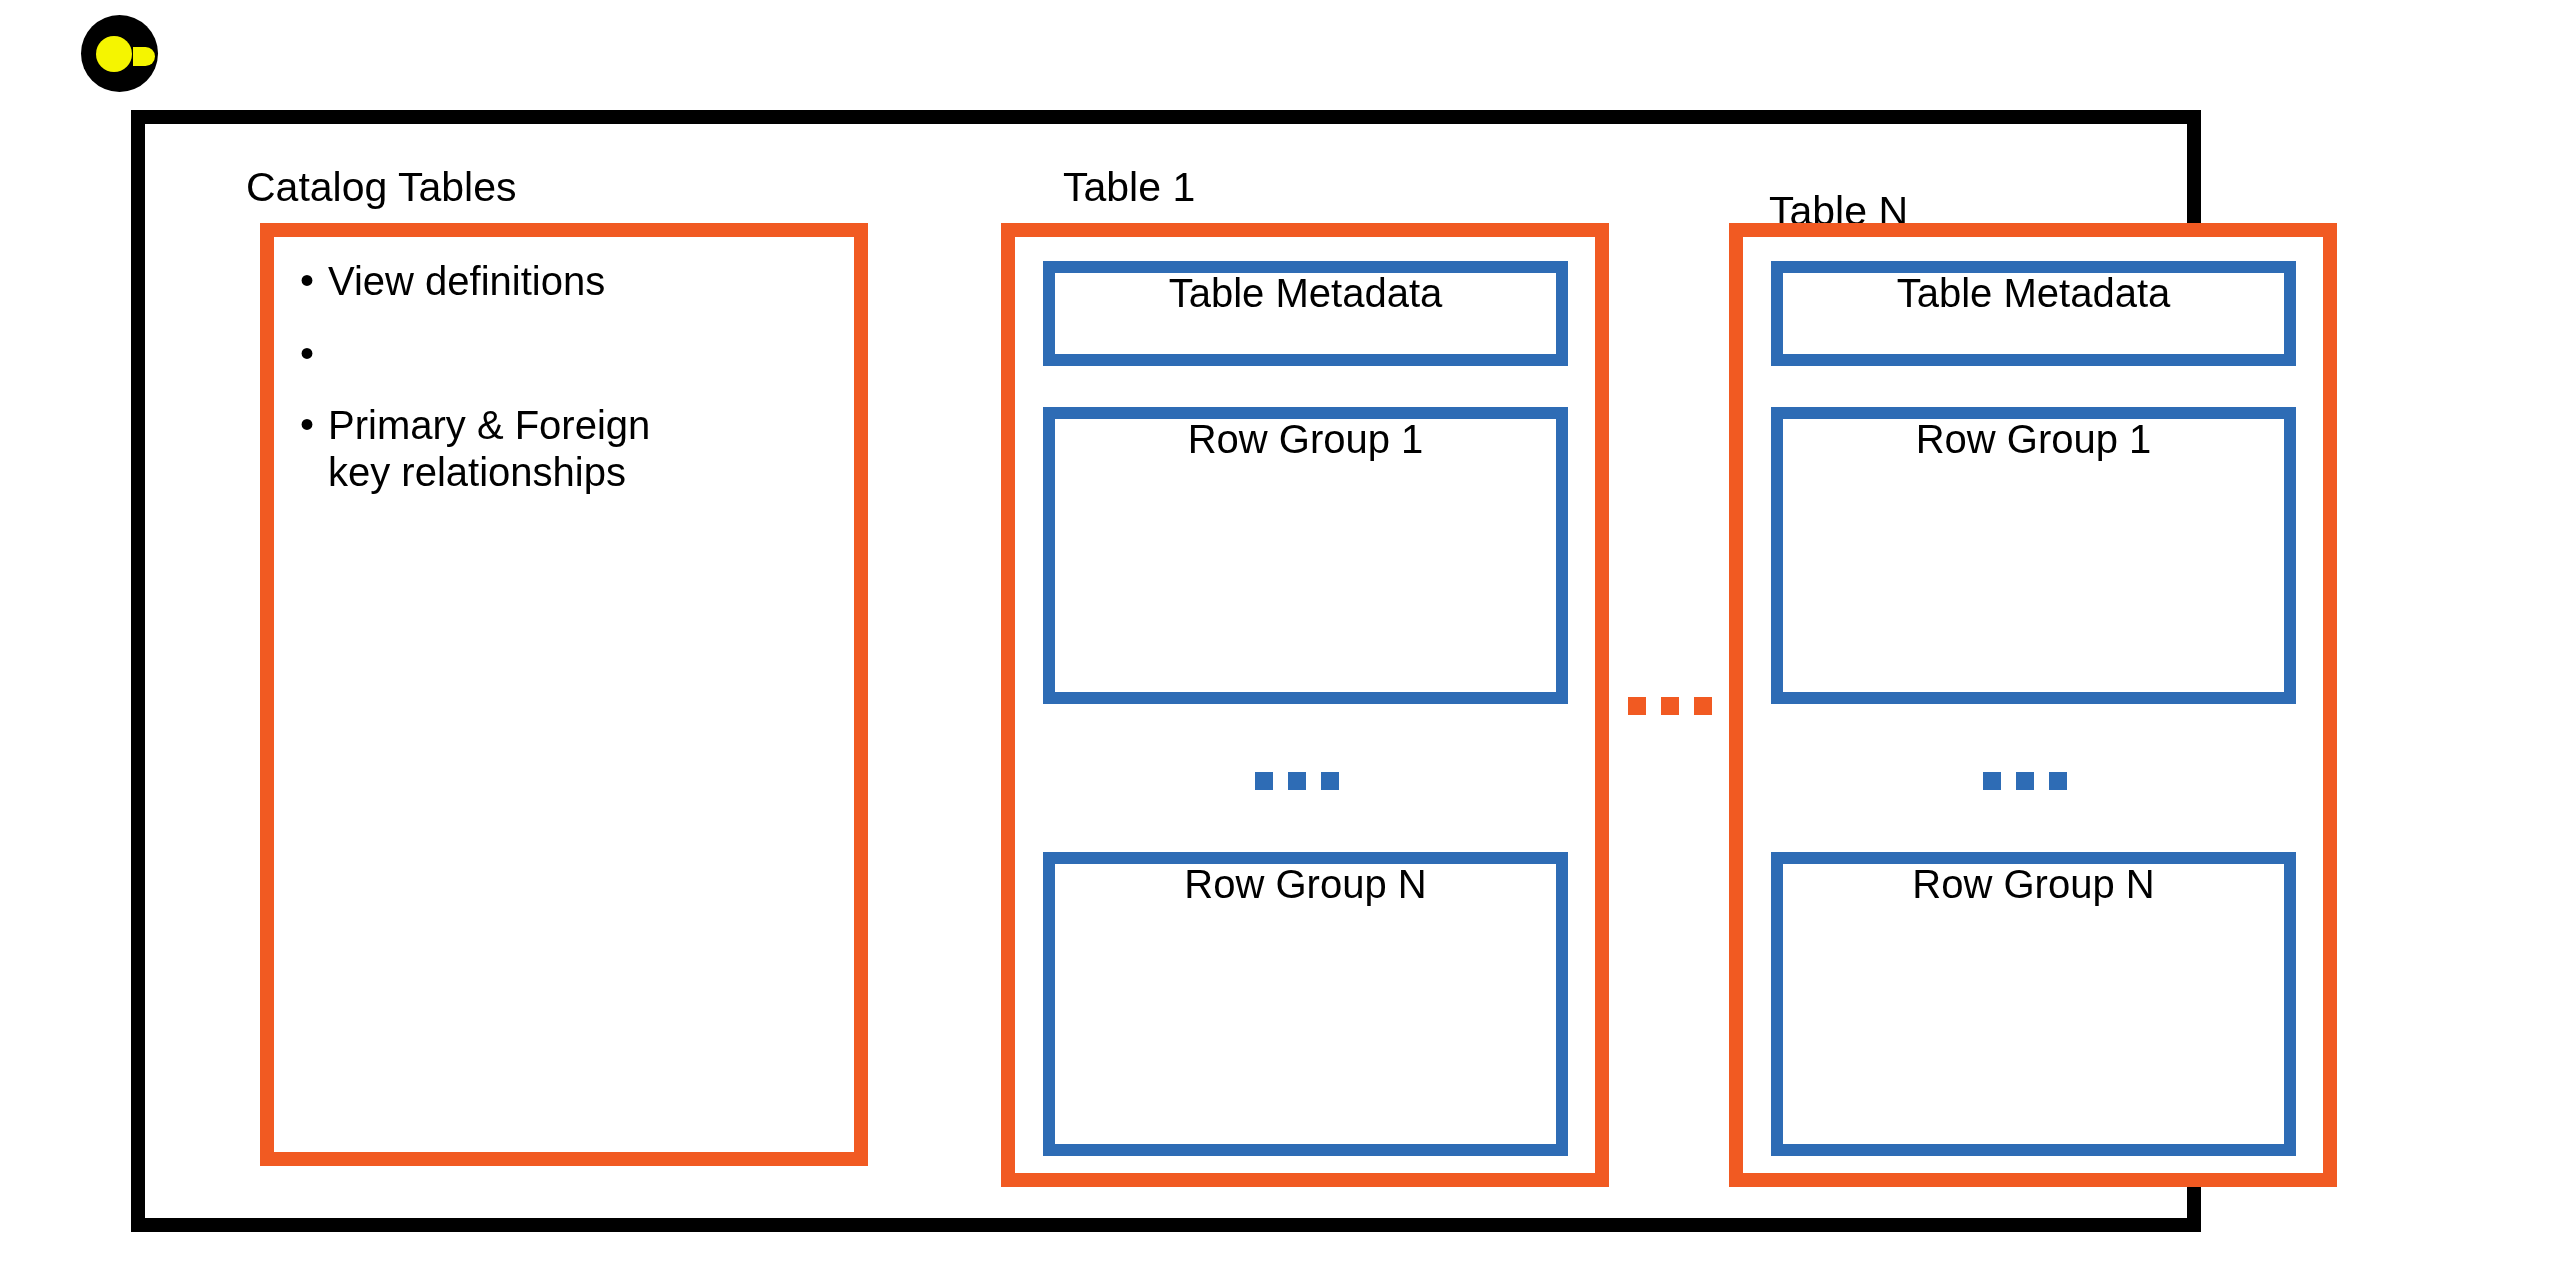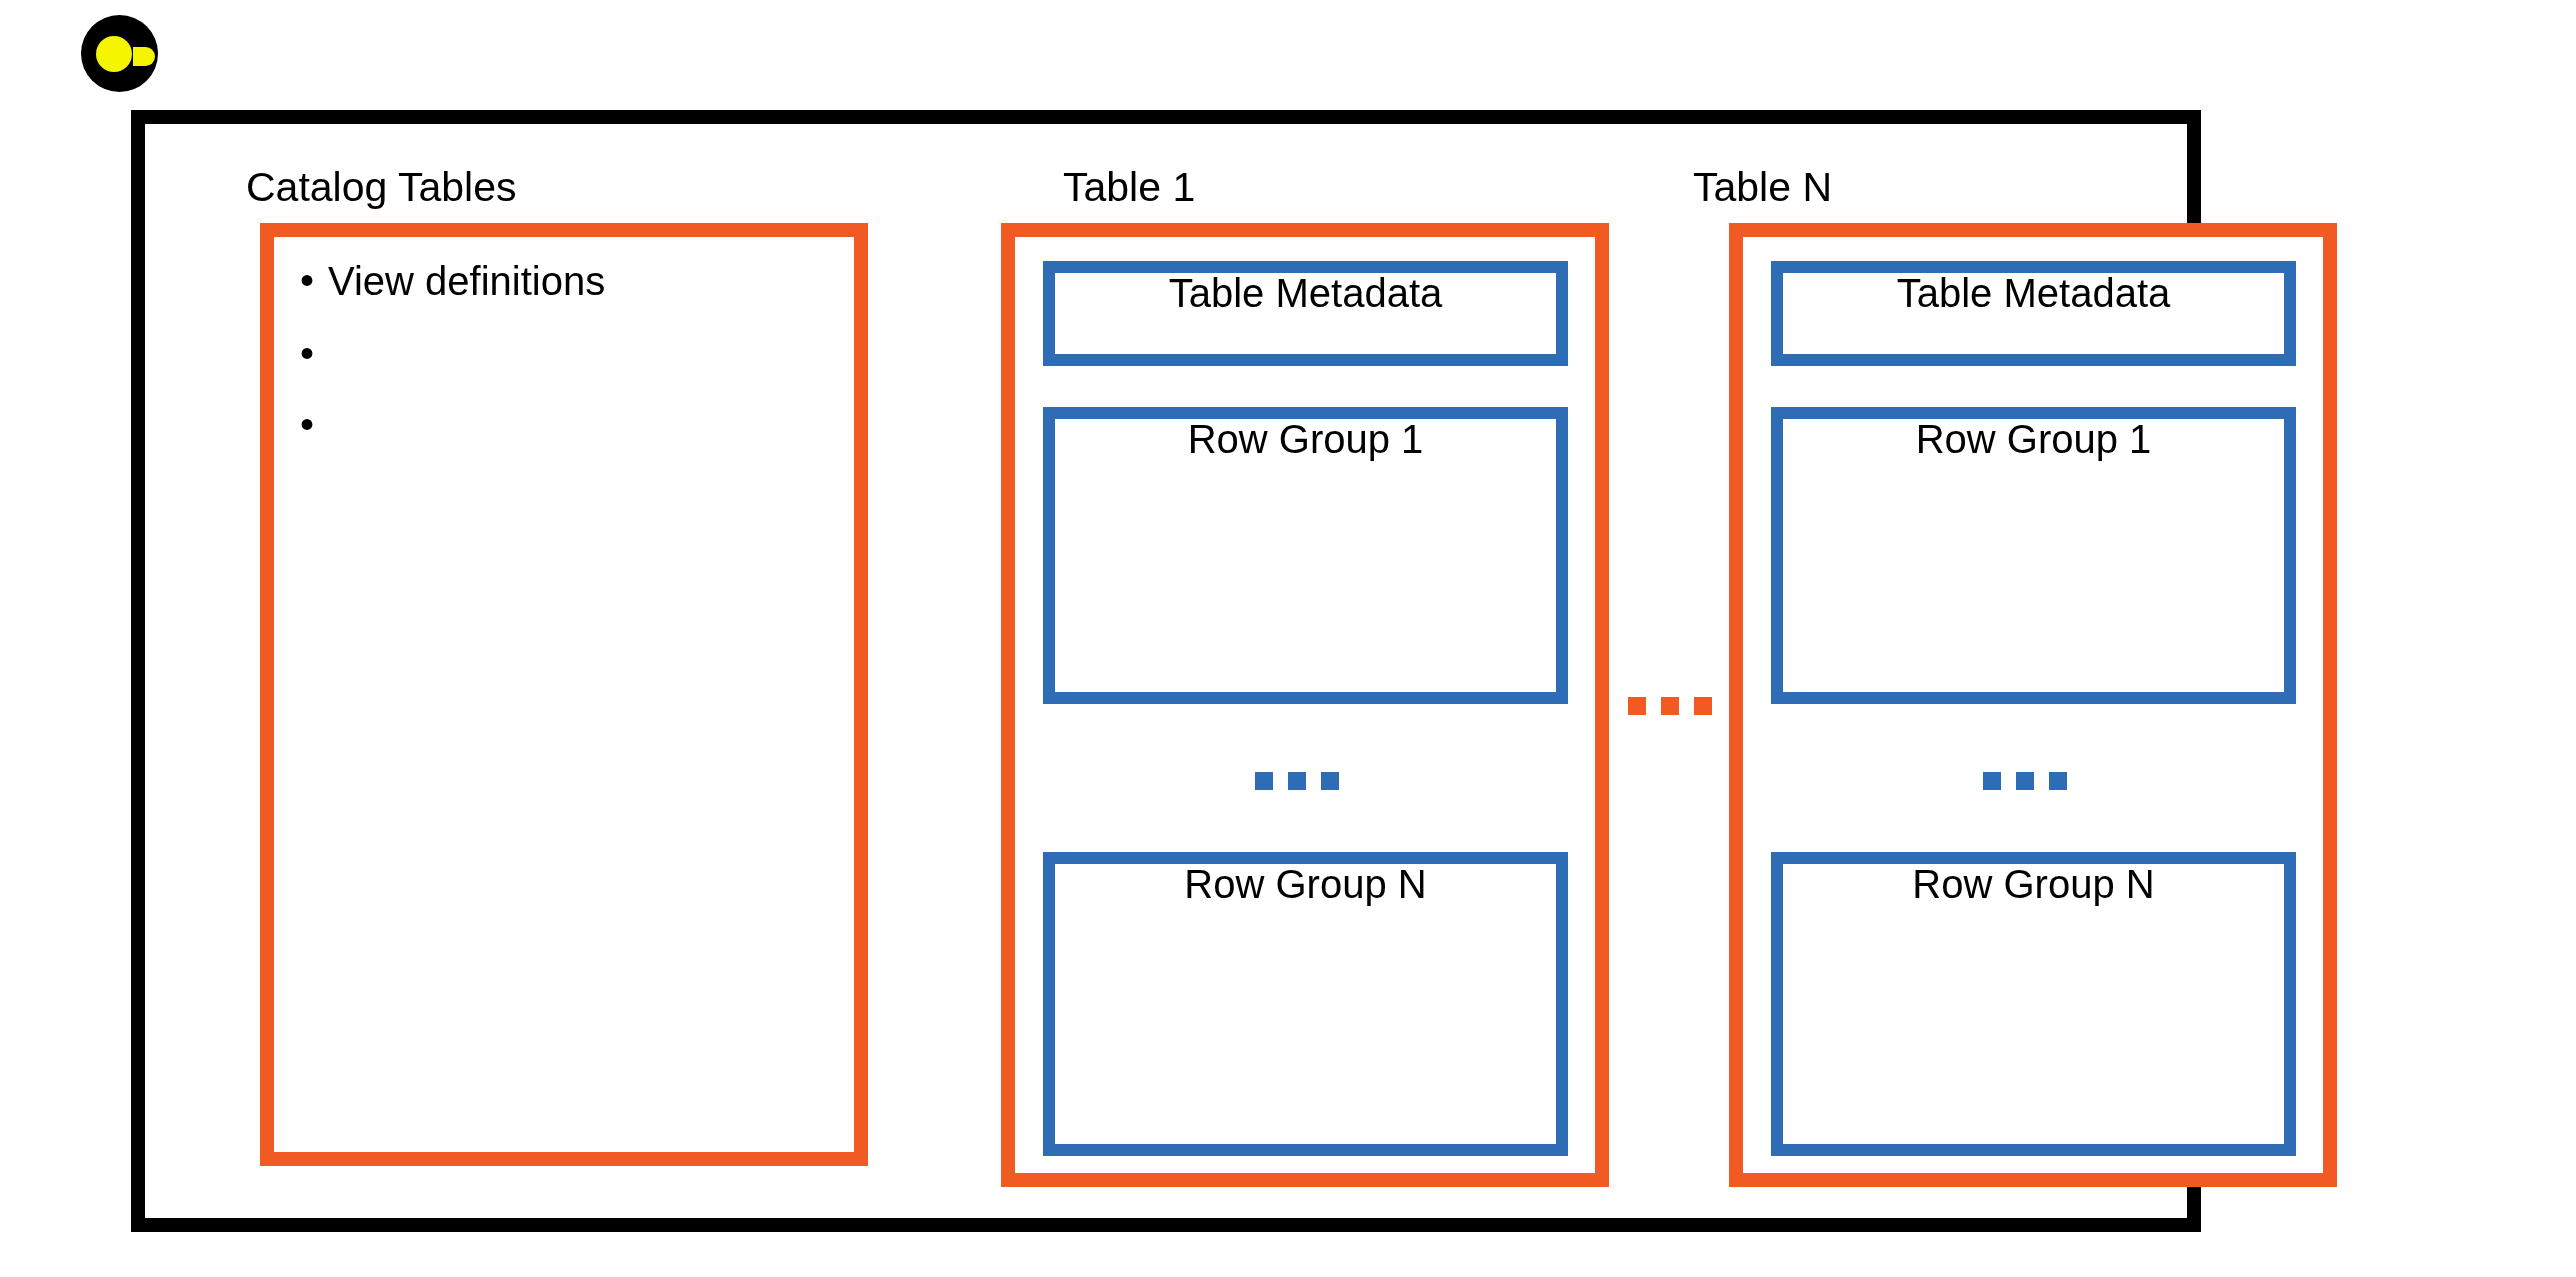--- a/index.html
+++ b/index.html
@@ -74,20 +74,21 @@
           <span class="bullet-dot">•</span>
           <span class="bullet-text">View definitions</span>
         </div>
 
         <div class="bullet-row">
           <span class="bullet-dot">•</span>
         </div>
 
         <div class="bullet-row">
           <span class="bullet-dot">•</span>
+          <span class="bullet-text" style="max-width:325px;">Primary &amp; Foreign key relationships</span>
         </div>
 
       </div>
     </div>
   </div>
 
   <div class="col">
     <div class="col-label" style="left:884px;margin-left:34px;">Table 1</div>
 
     <div class="orange-box" style="left:856px;top:99px;width:608px;height:964px;">
@@ -113,21 +114,21 @@
     </div>
   </div>
 
   <div class="dots orange" style="left:1483px;top:573px;">
     <i></i>
     <i></i>
     <i></i>
   </div>
 
   <div class="col">
-    <div class="col-label" style="left:1548px;">Table N</div>
+    <div class="col-label" style="left:1624px;margin-top:24px;">Table N</div>
 
     <div class="orange-box" style="left:1584px;top:99px;width:608px;height:964px;">
 
       <div class="blue-box" style="left:28px;top:23.5px;width:525px;height:105px;">
         <span>Table Metadata</span>
       </div>
 
       <div class="blue-box" style="left:28px;top:170px;width:525px;height:297px;">
         <span>Row Group 1</span>
       </div>

